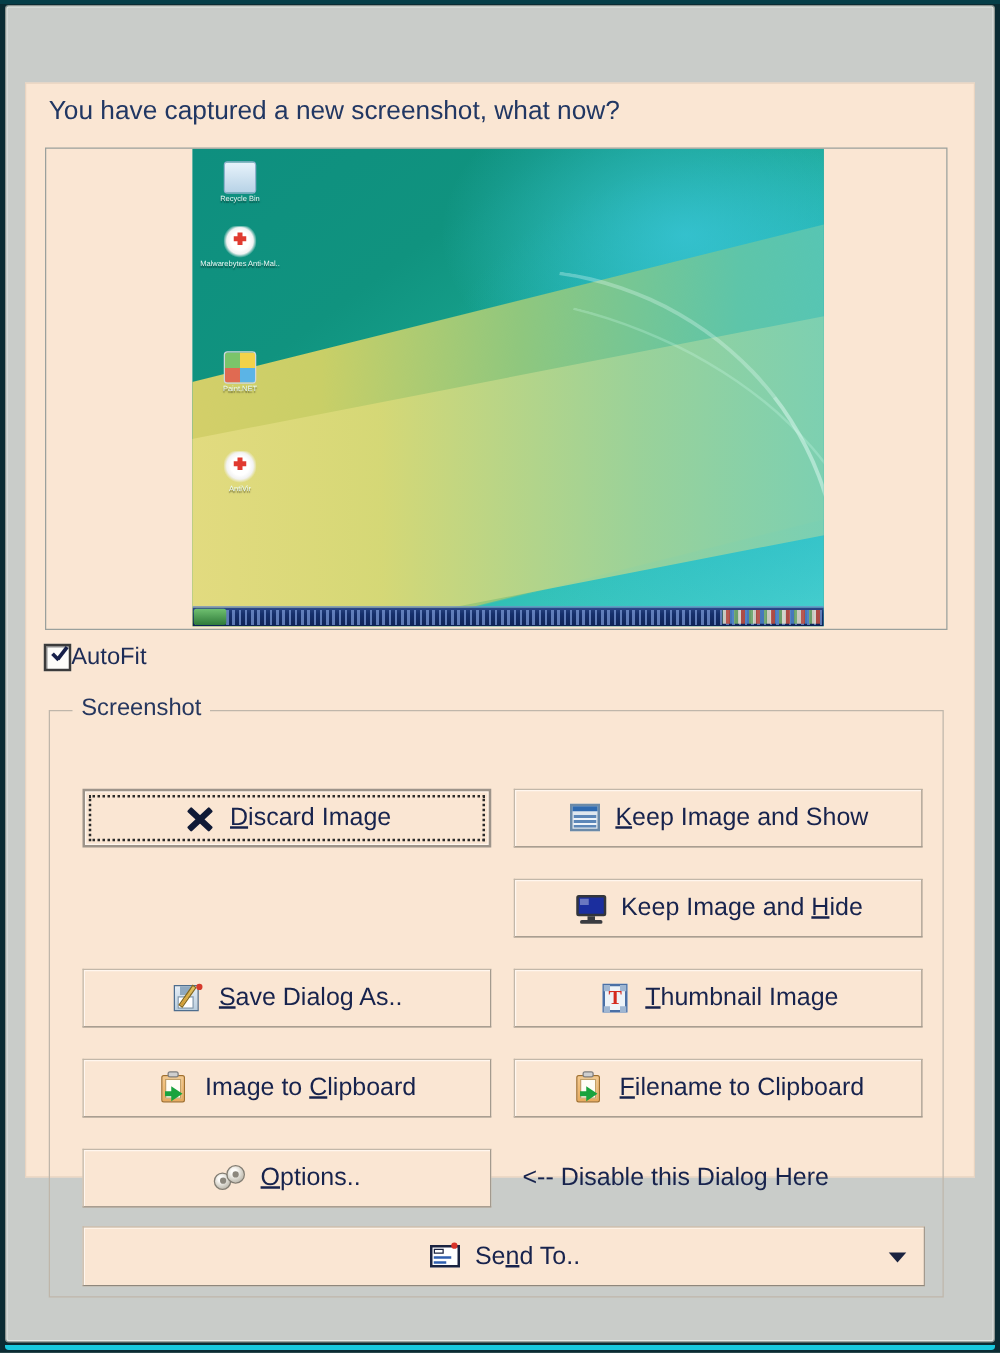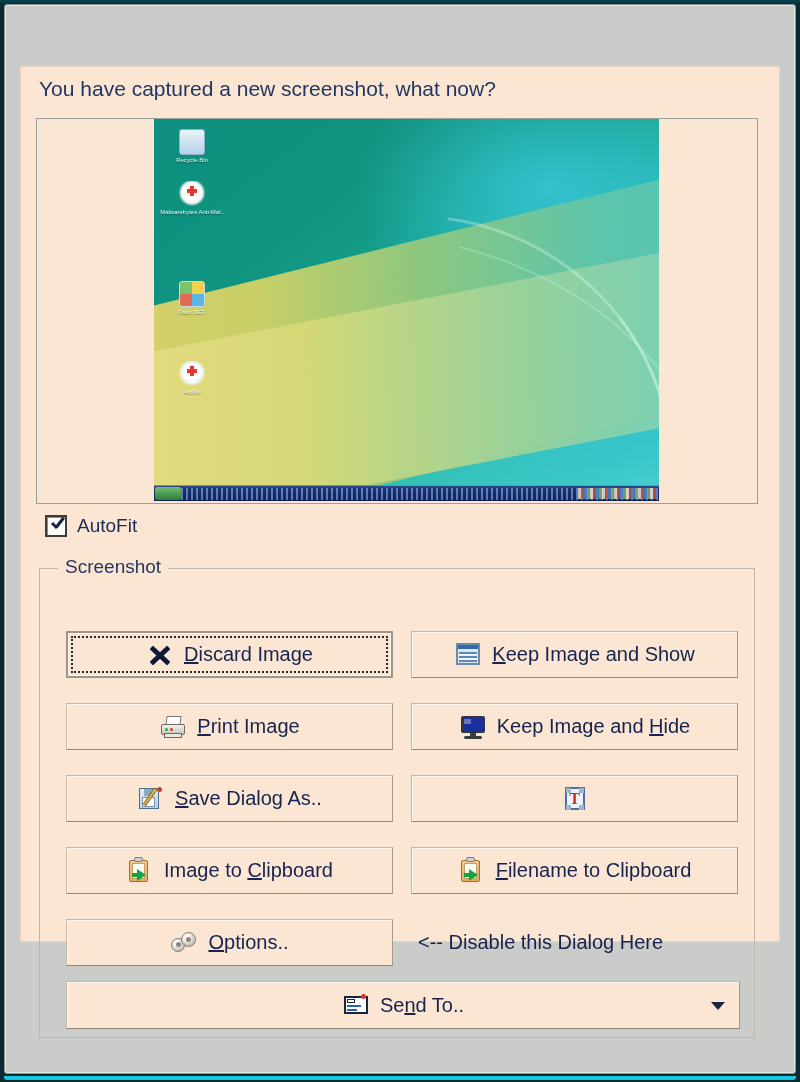--- a/index.html
+++ b/index.html
@@ -249,22 +249,22 @@
   }
   .taskbar .tb-tray {
     position:absolute; right: 3px; top: 2px; width: 78px; height: 11px;
     background-image: repeating-linear-gradient(90deg,#e8e2cf 0 3px, #c7513f 3px 6px, #4e84c9 6px 9px, #78b36a 9px 12px);
     opacity: 0.85;
   }
 
   
   .autofit-row {
     position: absolute;
-    left: 24px; top: 448px;
-    display: flex; align-items: center; gap: 10px;
+    left: 14px; top: 448px;
+    display: flex; align-items: center; 
   }
   .checkbox {
     width: 22px; height: 22px;
     border: 2px solid #3b3b3b;
     background: #fdfdfa;
     position: relative;
     box-shadow: inset 1px 1px 0 #8d8d8d;
   }
   .checkbox .tick {
     position: absolute; left: 3px; top: 0px;
@@ -568,30 +568,20 @@
             <span class="lines"></span>
         </span>
         <span><u>K</u><span>eep Image and Show</span></span>
       </div>
       <div class="btn wide col-l row1 focused">
         <div class="focus-ring"></div>
         <span class="ico ico-x"></span>
         <span><u>D</u><span>iscard Image</span></span>
       </div>
 
-      <div class="btn wide col-l row2">
-        <span class="ico ico-printer">
-          <span class="paper"></span>
-            <span class="body"></span>
-            <span class="dot1"></span>
-            <span class="dot2"></span>
-            <span class="out"></span>
-        </span>
-        <span><u>P</u><span>rint Image</span></span>
-      </div>
       <div class="btn wide col-r row2">
         <span class="ico ico-monitor">
           <span class="screen"></span>
             <span class="neck"></span>
             <span class="base"></span>
         </span>
         <span><span>Keep Image and </span><u>H</u><span>ide</span></span>
       </div>
 
       <div class="btn wide col-l row3">
@@ -606,20 +596,21 @@
       </div>
       <div class="btn wide col-r row3">
         <span class="ico ico-thumb">
           <span class="frame"></span>
             <span class="corner c1"></span>
             <span class="corner c2"></span>
             <span class="corner c3"></span>
             <span class="corner c4"></span>
             <span class="t">T</span>
         </span>
+        <span><u>T</u><span>humbnail Image</span></span>
       </div>
 
       <div class="btn wide col-l row4">
         <span class="ico ico-clip">
           <span class="board"></span>
             <span class="sheet"></span>
             <span class="clipper"></span>
             <span class="arrowtail"></span>
             <span class="arrow"></span>
         </span>

